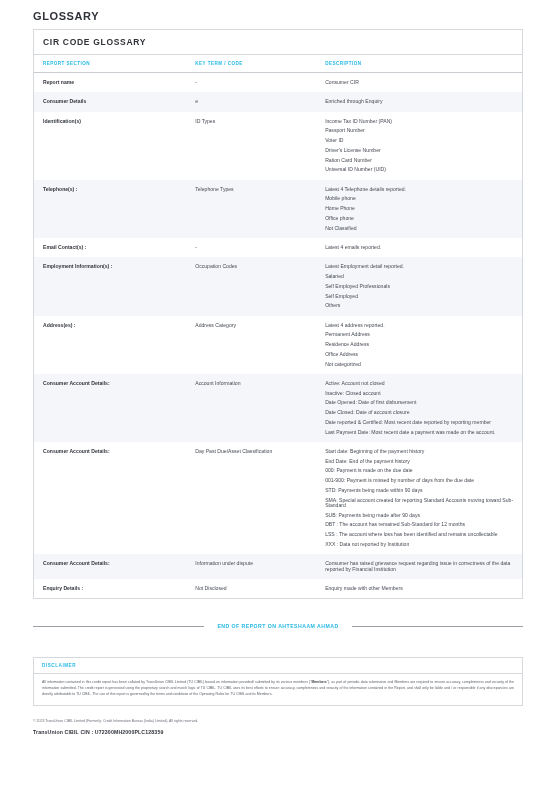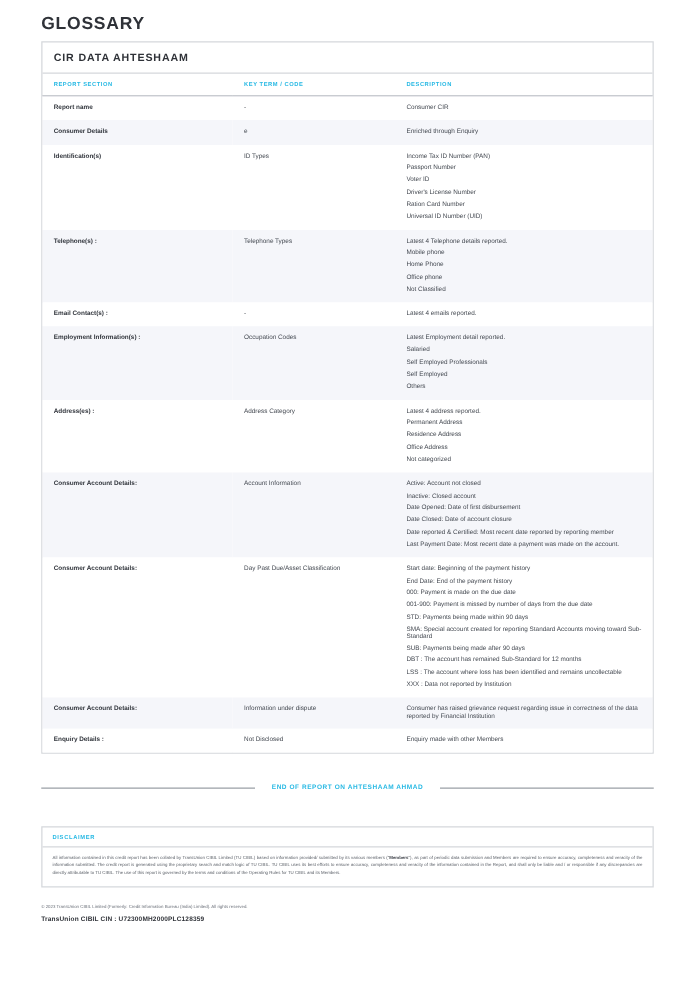--- a/index.html
+++ b/index.html
@@ -12,21 +12,21 @@
   }
   .page{
     width:551px;
     min-height:806px;
     position:relative;
     box-sizing:border-box;
     padding:0;
   }
   
   .page-title{
-    font-size:14px;
+    font-size:11px;
     font-weight:bold;
     letter-spacing:0.6px;
     color:#2f3238;
     margin:10px 0 7px 33px;
   }
   
   .card{
     margin:0 28px 0 33px;
     border:1px solid #d5d8dc;
     box-sizing:border-box;
@@ -132,21 +132,21 @@
   }
 </style>
 </head>
 <body>
 
 <div class="page">
 
   <div class="page-title">GLOSSARY</div>
 
   <div class="card">
-    <div class="card-head">CIR DATA AHTESHAAM</div>
+    <div class="card-head">CIR CODE GLOSSARY</div>
 
     <table class="glossary">
       <thead>
         <tr>
           <th class="col-a">REPORT SECTION</th>
           <th class="col-b">KEY TERM / CODE</th>
           <th class="col-c">DESCRIPTION</th>
         </tr>
       </thead>
       <tbody id="glossary-body">

